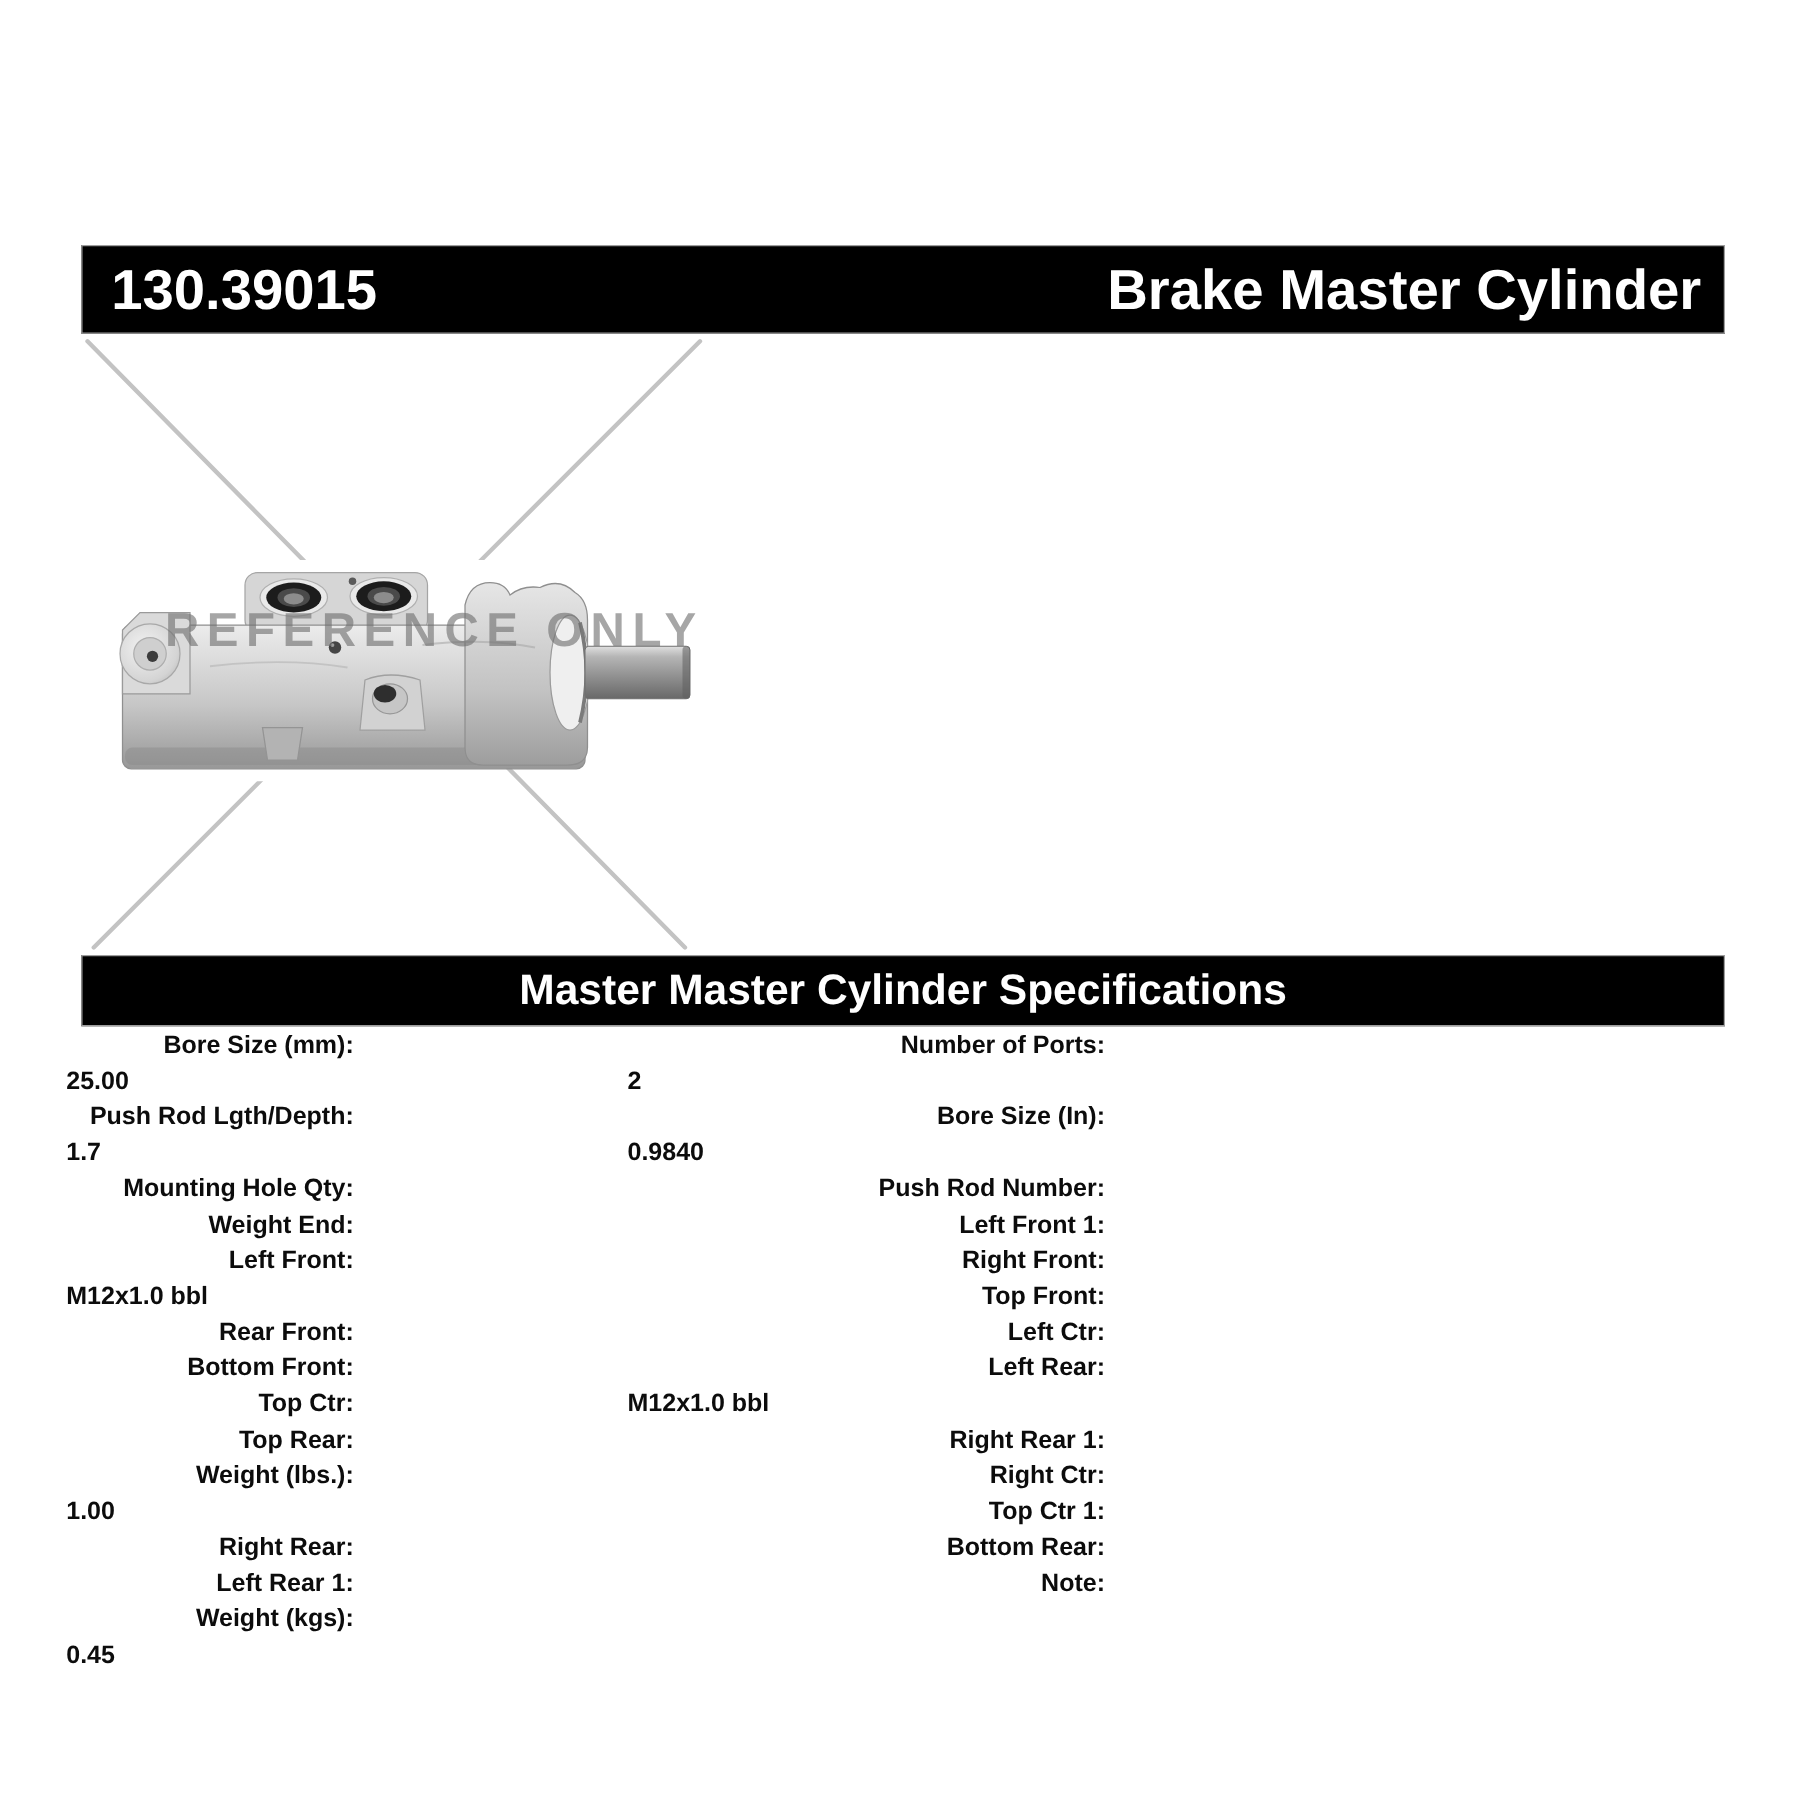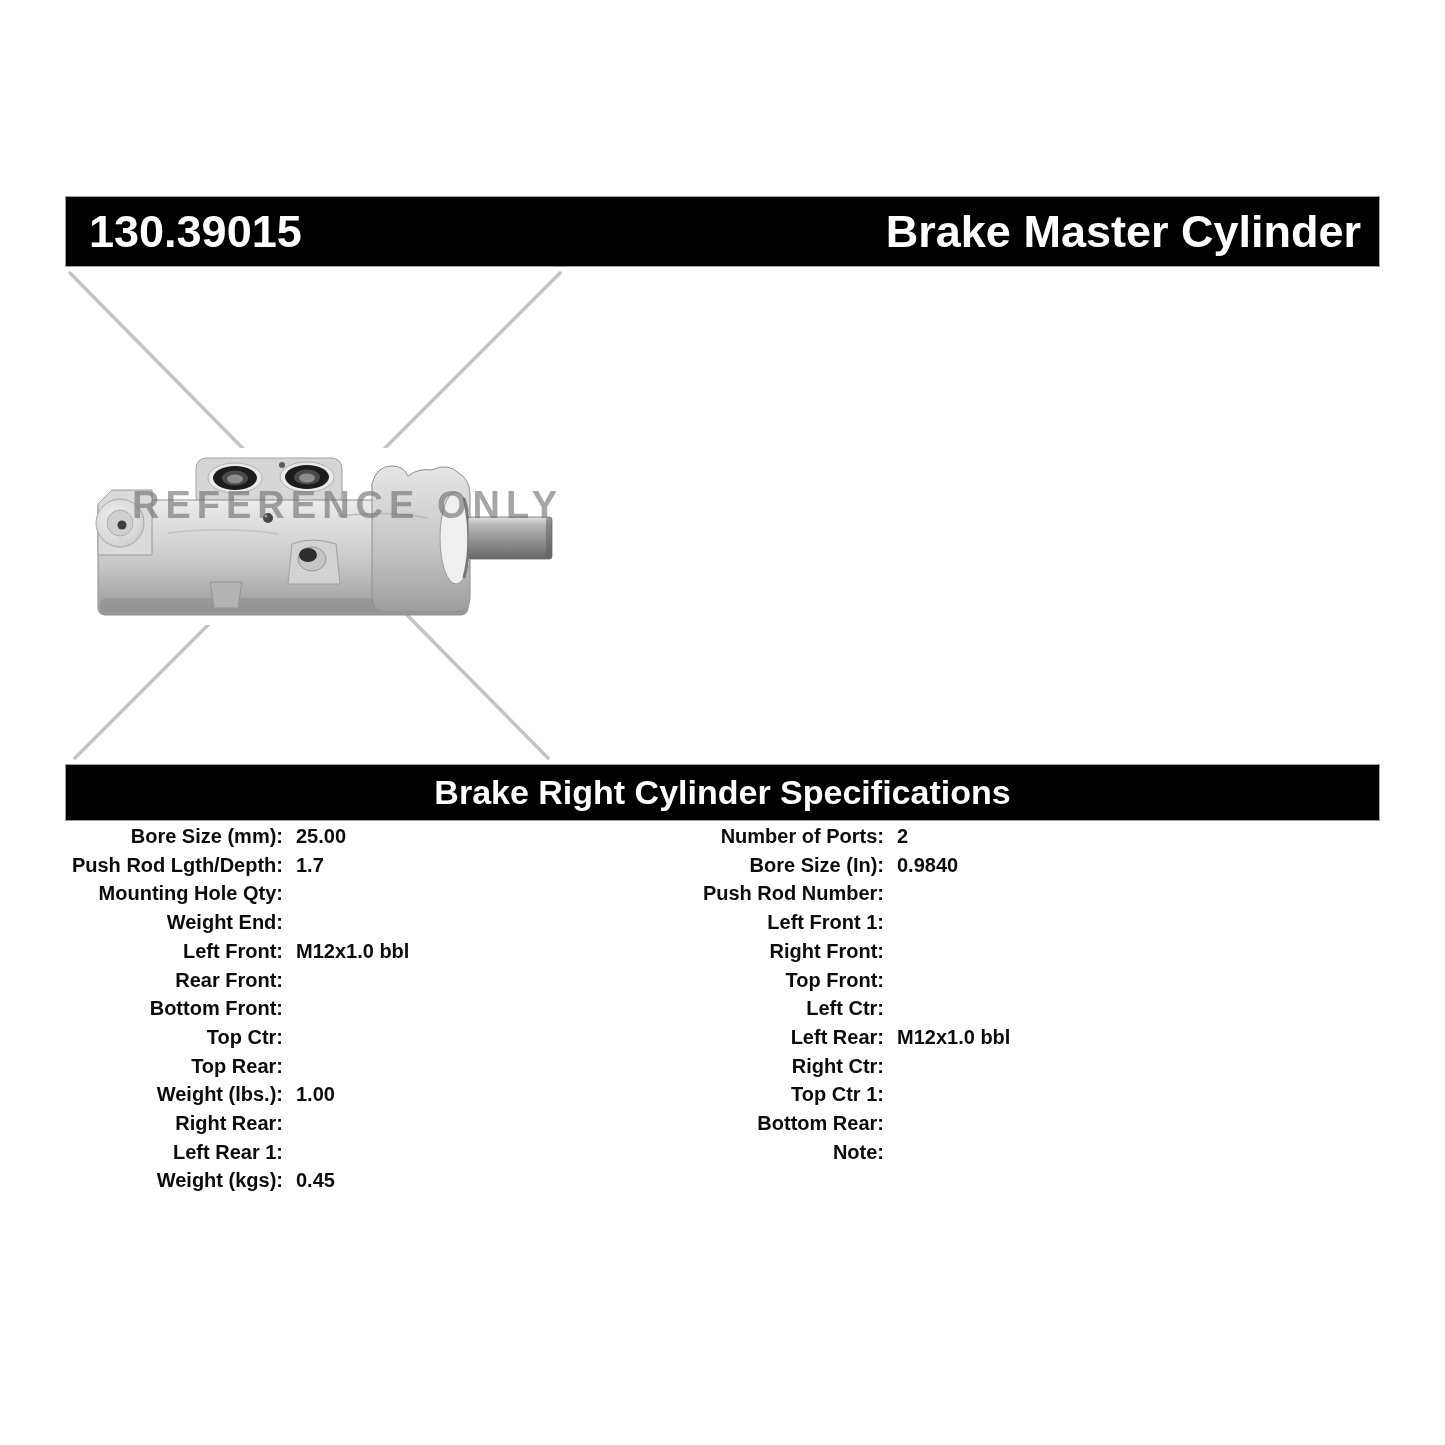--- a/index.html
+++ b/index.html
@@ -23,21 +23,21 @@
   
   .watermark{
     position:absolute;left:132px;top:484px;white-space:nowrap;
     font-size:38px;font-weight:700;letter-spacing:6px;
     color:rgba(112,112,112,0.62);
   }
   
   .spec-col{position:absolute;top:822px;color:#0c0c0c;}
   .spec-col.left{left:40px;}
   .spec-col.right{left:489px;}
-  .spec-row{display:flex;line-height:28.7px;font-size:20px;font-weight:700;white-space:nowrap;}
+  .spec-row{display:flex;line-height:28.7px;font-size:20px;font-weight:700;white-space:nowrap;flex-direction:column;}
   .spec-label{display:inline-block;text-align:right;}
   .left .spec-label{width:243px;}
   .right .spec-label{width:395px;}
   .spec-value{margin-left:13px;}
 </style>
 </head>
 <body>
 
 <svg id="xlines" viewBox="0 0 1445 1445">
   <line x1="70" y1="273" x2="548" y2="758" stroke="#c3c3c3" stroke-width="3.5" stroke-linecap="round"></line>
@@ -113,21 +113,21 @@
 
   <polygon points="122,144 154,144 150,170 126,170" fill="#b3b3b3" stroke="#949494" stroke-width="1"></polygon>
 
   <path d="M80,95 Q140,88 190,96" fill="none" stroke="#b9b9b9" stroke-width="1.5" opacity="0.7"></path>
   <path d="M250,78 Q300,72 340,80" fill="none" stroke="#a9a9a9" stroke-width="1.5" opacity="0.6"></path>
 </svg>
 
 <div class="watermark">REFERENCE ONLY</div>
 
 <div class="bar specs">
-  <span>Brake Right Cylinder Specifications</span>
+  <span>Master Master Cylinder Specifications</span>
 </div>
 
 <div class="spec-col left" id="col-left">
   <div class="spec-row">
     <span class="spec-label">Bore Size (mm):</span>
     <span class="spec-value">25.00</span>
   </div>
 
   <div class="spec-row">
     <span class="spec-label">Push Rod Lgth/Depth:</span>
@@ -223,20 +223,24 @@
   <div class="spec-row">
     <span class="spec-label">Left Ctr:</span>
     <span class="spec-value"></span>
   </div>
 
   <div class="spec-row">
     <span class="spec-label">Left Rear:</span>
     <span class="spec-value">M12x1.0 bbl</span>
   </div>
 
+  <div class="spec-row">
+    <span class="spec-label">Right Rear 1:</span>
+    <span class="spec-value"></span>
+  </div>
 
   <div class="spec-row">
     <span class="spec-label">Right Ctr:</span>
     <span class="spec-value"></span>
   </div>
 
   <div class="spec-row">
     <span class="spec-label">Top Ctr 1:</span>
     <span class="spec-value"></span>
   </div>

